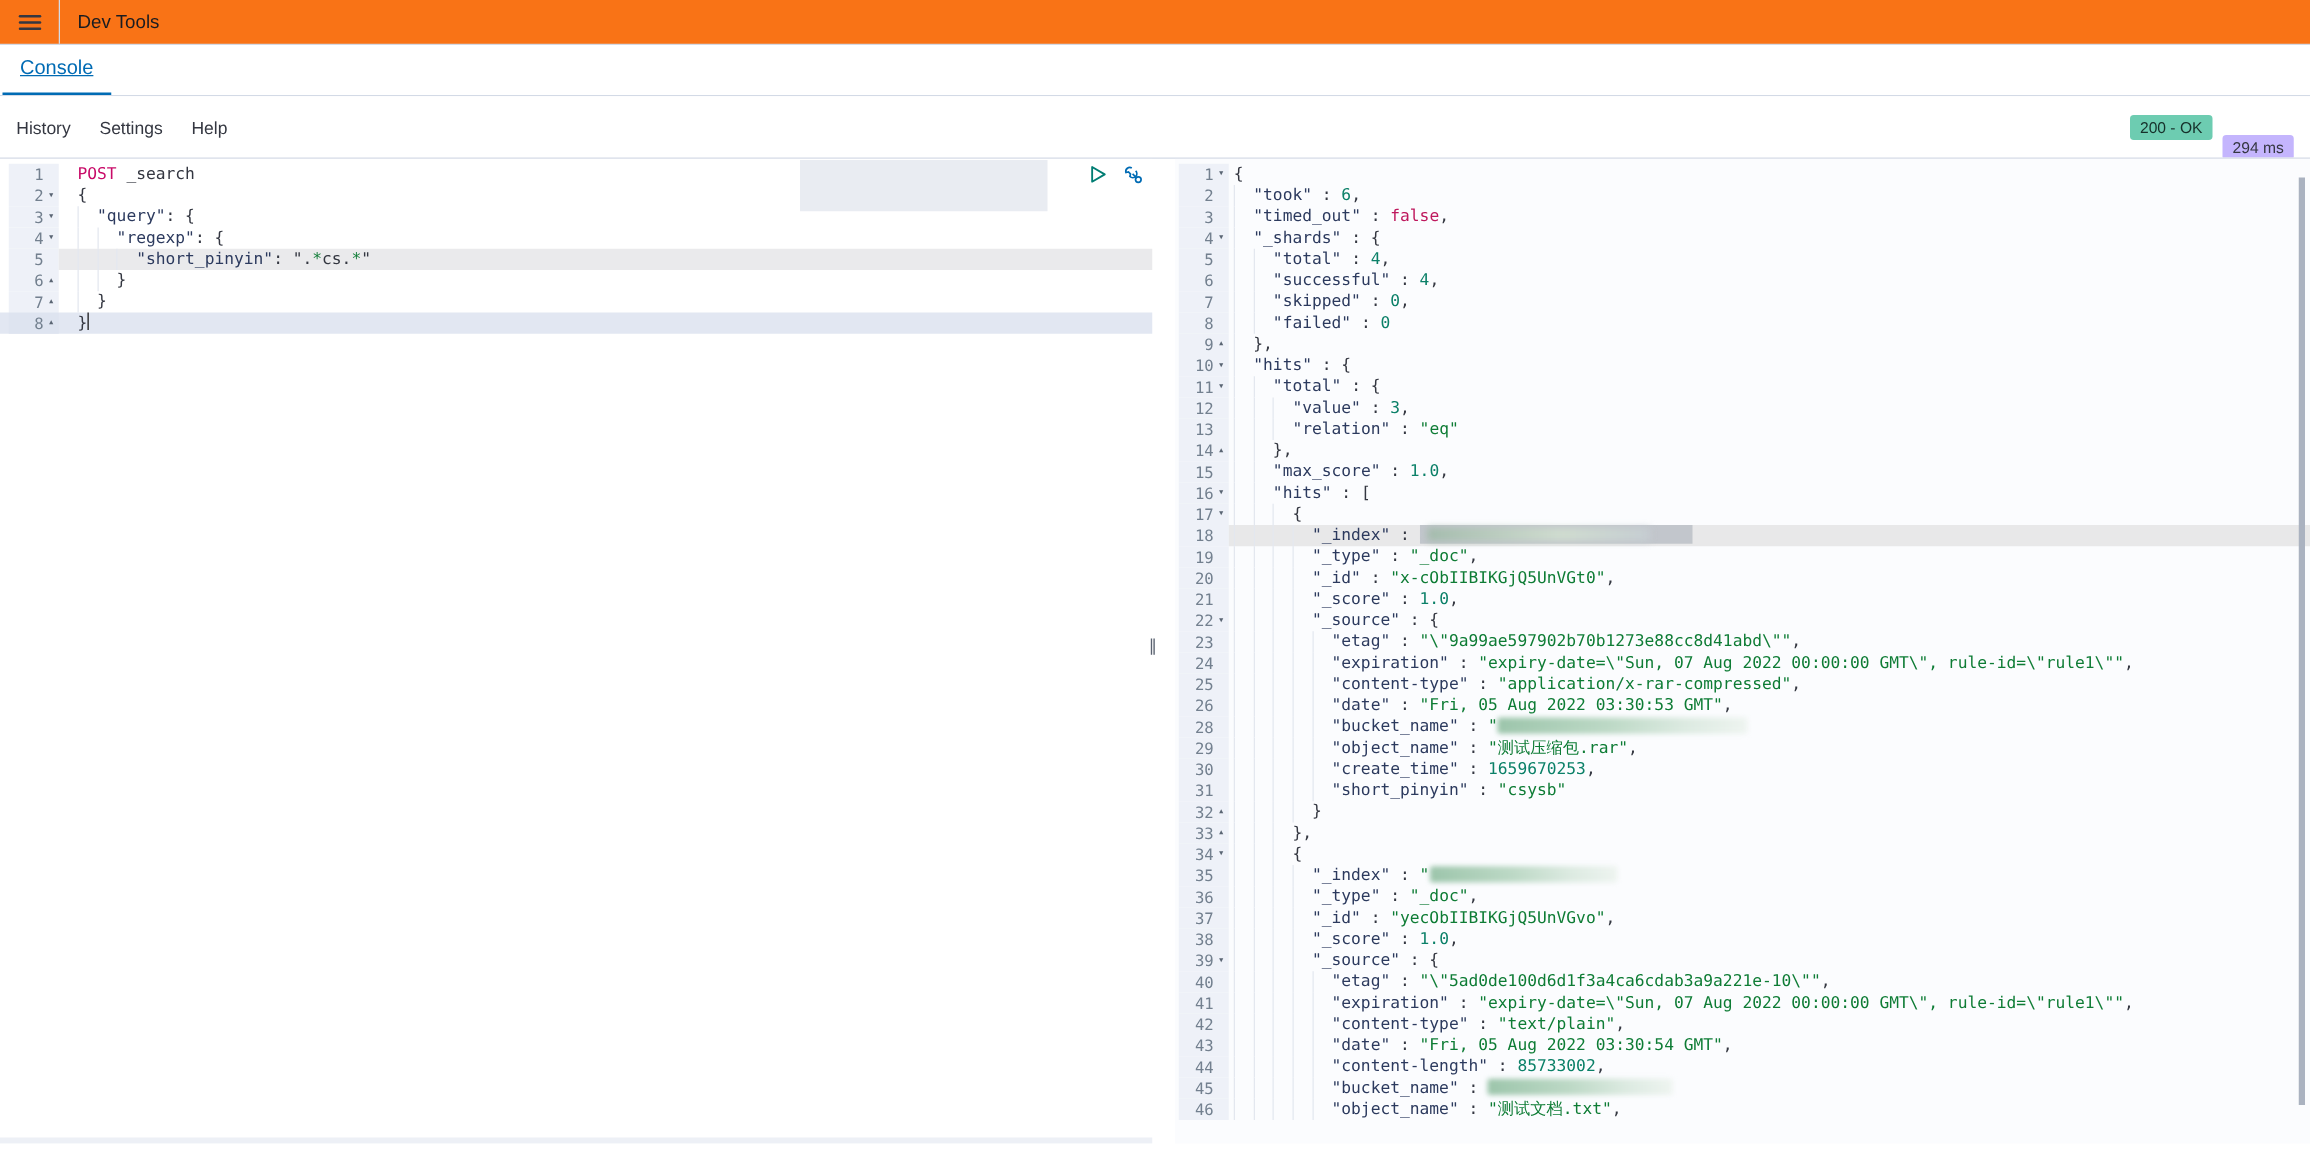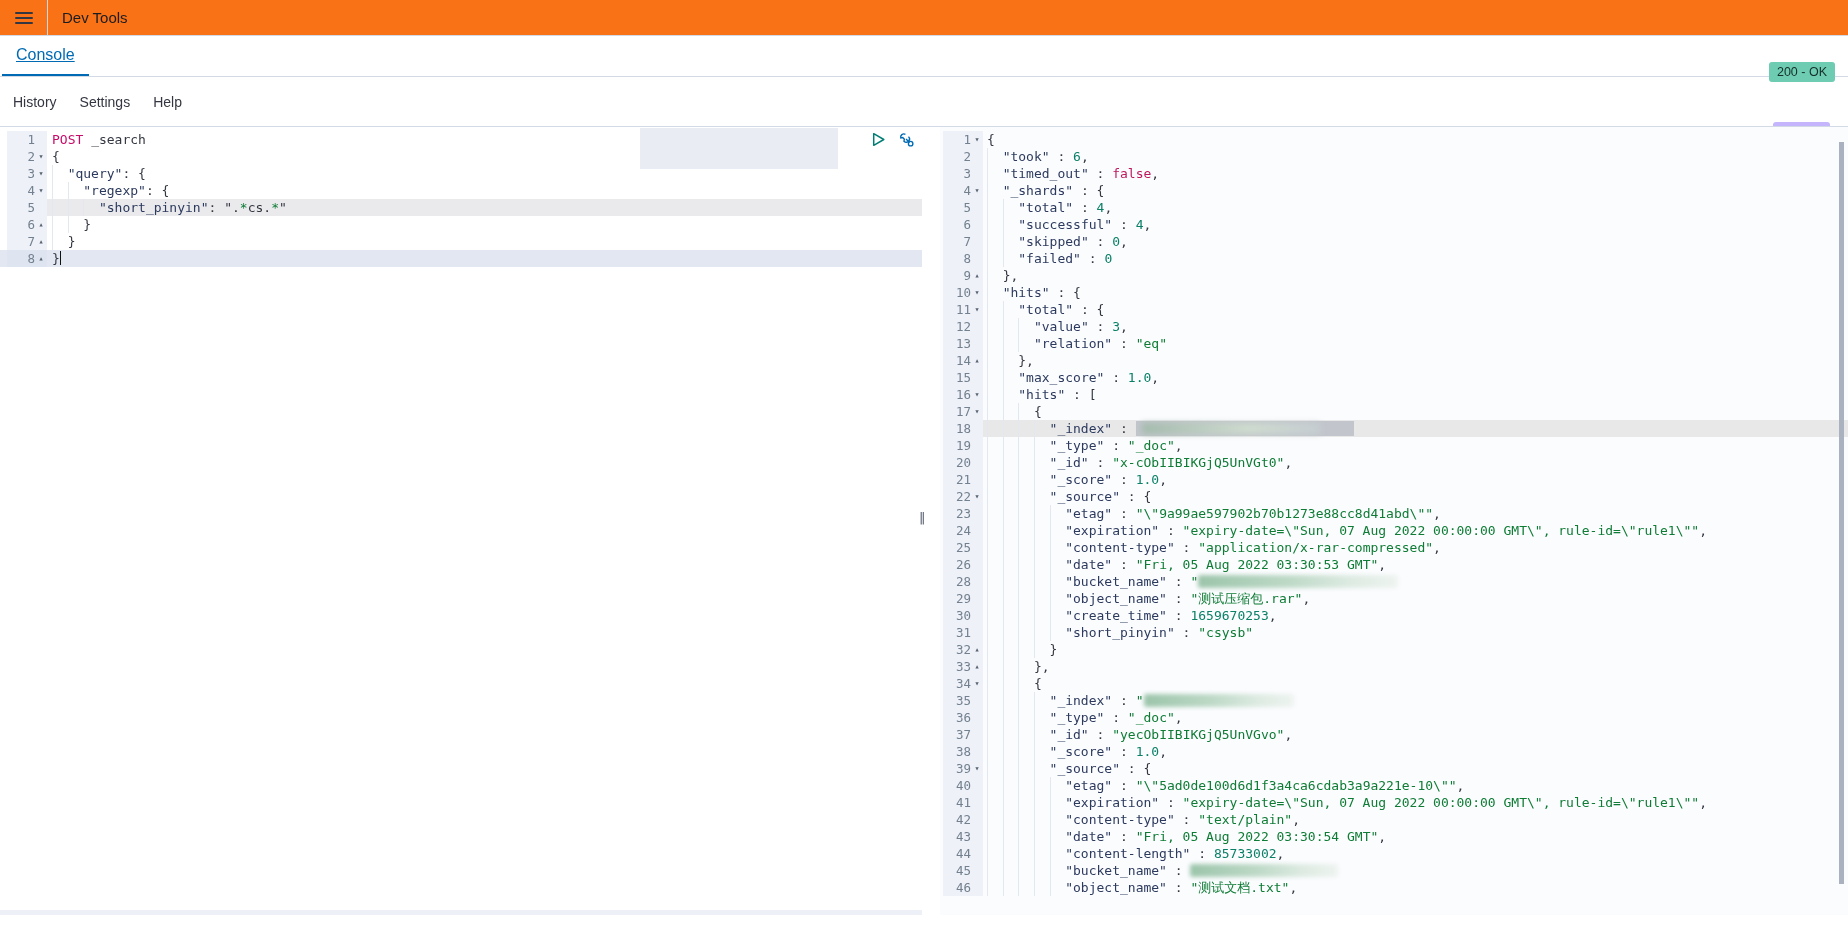--- a/index.html
+++ b/index.html
@@ -15,39 +15,39 @@
   .app-title { display:flex; align-items:center; padding-left:14px; font-size:15px; color:#1a1c21; }
 
   
   .tabbar { height:41px; border-bottom:1px solid #d3dae6; display:flex; background:#fff; }
   .tab { display:flex; align-items:center; padding:0 14px; margin-left:2px; font-size:16px;
     color:#006bb4; border-bottom:2px solid #006bb4; cursor:pointer;text-decoration:underline; }
 
   
   .toolbar { height:49px; display:flex; align-items:center; padding:0 13px; background:#fff; }
   .menu-item { font-size:14px; color:#343741; margin-right:23px; background:none; border:none; cursor:pointer; font-family:inherit; }
-  .toolbar-right { margin-left:auto; display:flex; gap:8px; align-items:center;flex-direction:column; }
+  .toolbar-right { margin-left:auto; display:flex; gap:8px; align-items:center; }
   .badge { height:20px; line-height:20px; padding:0 8px; border-radius:3px; font-size:12.5px; }
   .badge-success { background:#6dccb1; color:#16302a; }
   .badge-default { background:#c4b5fd; color:#343741;margin-top:32px; }
 
   
   .console { position:relative; height:789px; border-top:1px solid #d3dae6; background:#fff; overflow:hidden; }
   .pane { position:absolute; top:0; bottom:0; overflow:hidden; font-family:"DejaVu Sans Mono",monospace; font-size:13px; }
   .editor-pane { left:0; width:922px; background:#fff; }
   .response-pane { left:940px; width:908px; background:#fbfcfe; }
   .pane-lines { padding-top:4px; }
 
   .code-line { display:flex; height:17px; line-height:17px; }
   .gutter-cell { flex:0 0 40px; display:flex; justify-content:flex-end; align-items:center;
     background:#eef1f8; color:#73808f; font-size:12.5px; }
   .editor-pane .gutter-cell { margin-left:7px; }
   .response-pane .gutter-cell { margin-left:3px; }
   .fold { width:12px; font-size:8.5px; color:#5a6573; text-align:center; cursor:pointer; }
-  .code-content { flex:1; white-space:pre; padding-left:5px; }
+  .code-content { flex:1; white-space:pre; padding-left:15px; }
   .response-pane .code-content { padding-left:4px; }
   .guide { display:inline-block; width:2ch; height:17px; border-left:1px solid #e3e7ef; vertical-align:top; }
 
   .tk-method { color:#c80a68; }
   .tk-url    { color:#343741; }
   .tk-key    { color:#2c3a5e; }
   .tk-plain  { color:#343741; }
   .tk-punc   { color:#343741; }
   .tk-str    { color:#0e7c35; }
   .tk-num    { color:#0b8068; }

